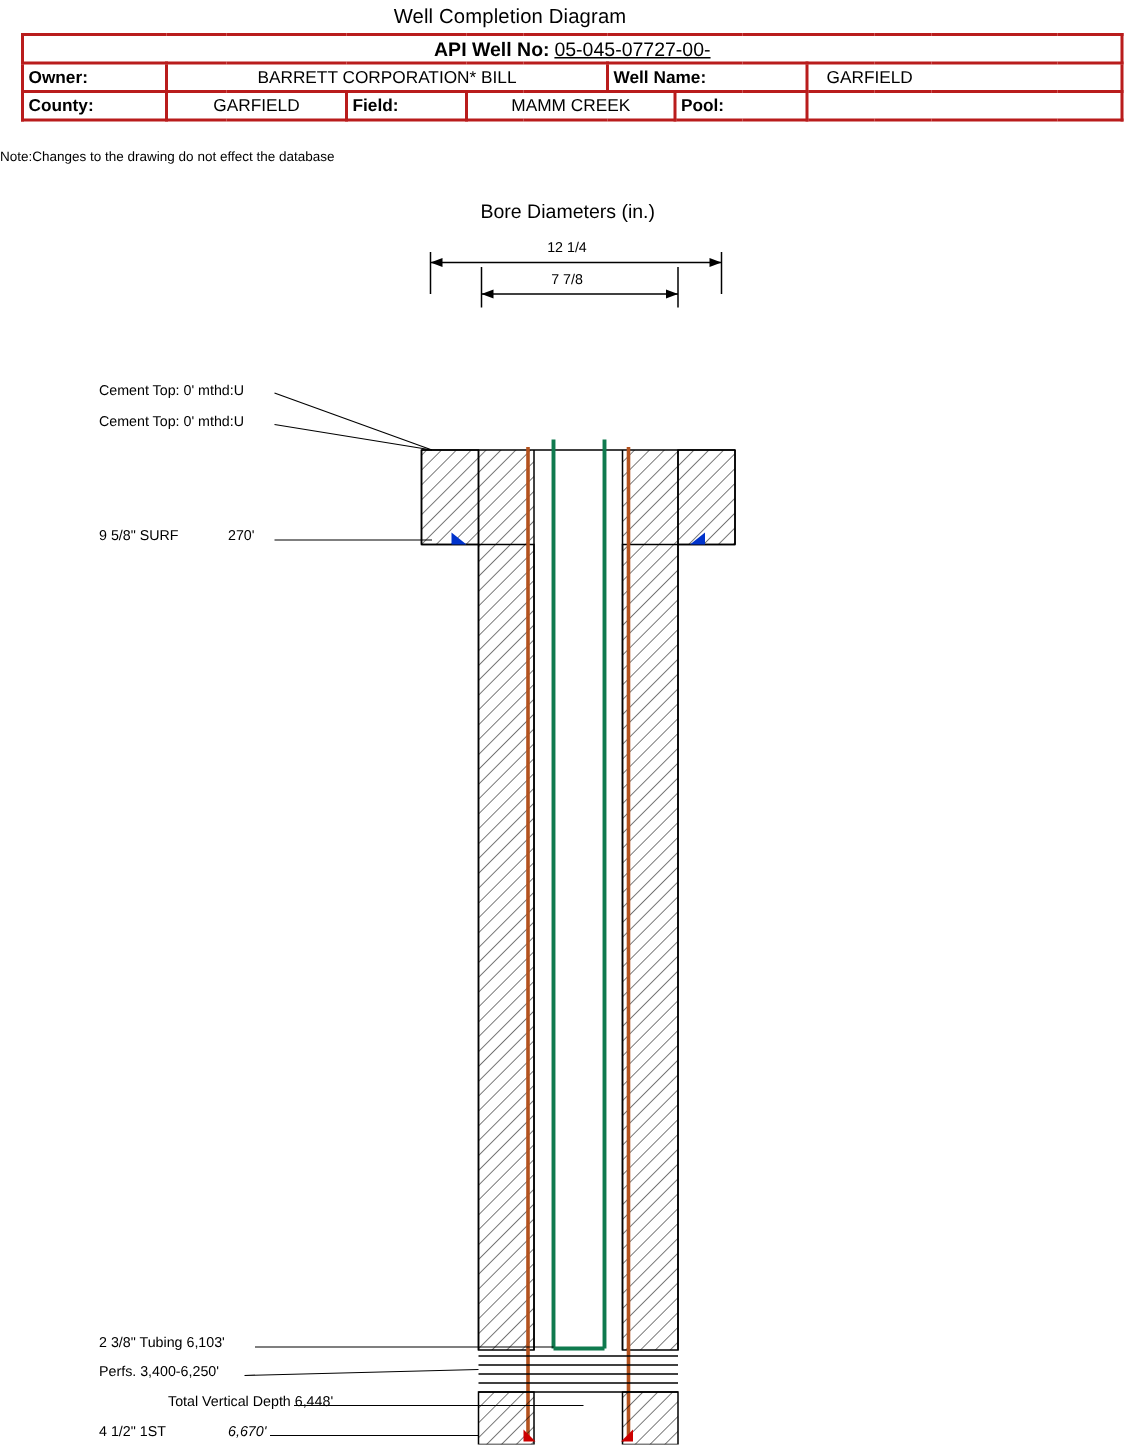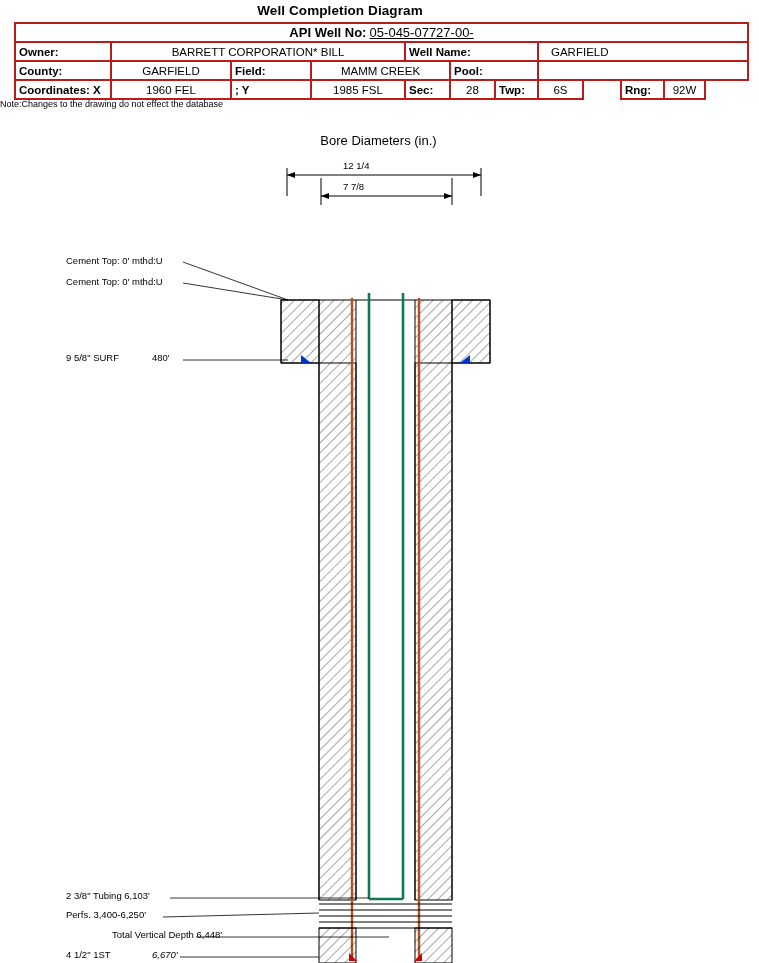--- a/index.html
+++ b/index.html
@@ -17,21 +17,21 @@
   }
 
   
   .doc-title {
     position: absolute;
     top: 3px;
     left: 0;
     width: 680px;
     text-align: center;
     font-size: 13.5px;
-    font-weight: bold;
+    font-weight: normal;
     letter-spacing: 0.1px;
   }
 
   
   .hdr {
     position: absolute;
     left: 14px;
     top: 22px;
     width: 733px;
     border-collapse: collapse;
@@ -68,21 +68,21 @@
     position: absolute;
     left: 0;
     top: 133px;
     width: 757px;
     text-align: center;
     font-size: 13px;
   }
   .dim-label {
     position: absolute;
     font-size: 9.5px;
-    text-align: left;
+    text-align: center;
   }
 
   
   .anno {
     position: absolute;
     font-size: 9.5px;
     white-space: nowrap;
   }
   .anno-b {
     position: absolute;
@@ -135,47 +135,33 @@
     <td colspan="5" style="padding-left:12px">GARFIELD</td>
   </tr>
   <tr>
     <td class="lbl">County:</td>
     <td colspan="2" class="ctr">GARFIELD</td>
     <td class="lbl-sm">Field:</td>
     <td colspan="3" class="ctr">MAMM CREEK</td>
     <td colspan="2" class="lbl">Pool:</td>
     <td colspan="5"></td>
   </tr>
-  <tr>
-    <td class="lbl">Coordinates: X</td>
-    <td colspan="2" class="ctr">1960 FEL</td>
-    <td class="lbl-sm">; Y</td>
-    <td colspan="2" class="ctr">1985 FSL</td>
-    <td class="lbl">Sec:</td>
-    <td class="ctr">28</td>
-    <td class="lbl">Twp:</td>
-    <td class="ctr">6S</td>
-    <td class="nb"></td>
-    <td class="lbl">Rng:</td>
-    <td class="ctr">92W</td>
-    <td class="nb"></td>
-  </tr>
 </tbody>
   </table>
 
 <div class="note">Note:Changes to the drawing do not effect the database</div>
 
 <div class="bore-title">Bore Diameters (in.)</div>
 <div class="dim-label" style="left:343px; top:160px; width:70px;">12 1/4</div>
 <div class="dim-label" style="left:343px; top:181px; width:70px;">7 7/8</div>
 
 <div class="anno" style="left:66px; top:255px;">Cement Top: 0' mthd:U</div>
 <div class="anno" style="left:66px; top:276px;">Cement Top: 0' mthd:U</div>
 <div class="anno" style="left:66px; top:352px;">9 5/8" SURF</div>
-<div class="anno" style="left:152px; top:352px;">480'</div>
+<div class="anno" style="left:152px; top:352px;">270'</div>
 
 <div class="anno-b" style="left:66px; top:890px;">2 3/8" Tubing 6,103'</div>
 <div class="anno-b" style="left:66px; top:909px;">Perfs. 3,400-6,250'</div>
 <div class="anno-b" style="left:66px; top:929px;margin-left:46px;">Total Vertical Depth 6,448'</div>
 <div class="anno-b" style="left:66px; top:949px;">4 1/2" 1ST</div>
 <div class="anno-b" style="left:152px; top:949px;font-style:italic;">6,670'</div>
 
 <svg class="overlay" viewBox="0 0 759 963">
   <defs>
     <pattern id="hatch" width="7" height="7" patternTransform="rotate(45)" patternUnits="userSpaceOnUse">

